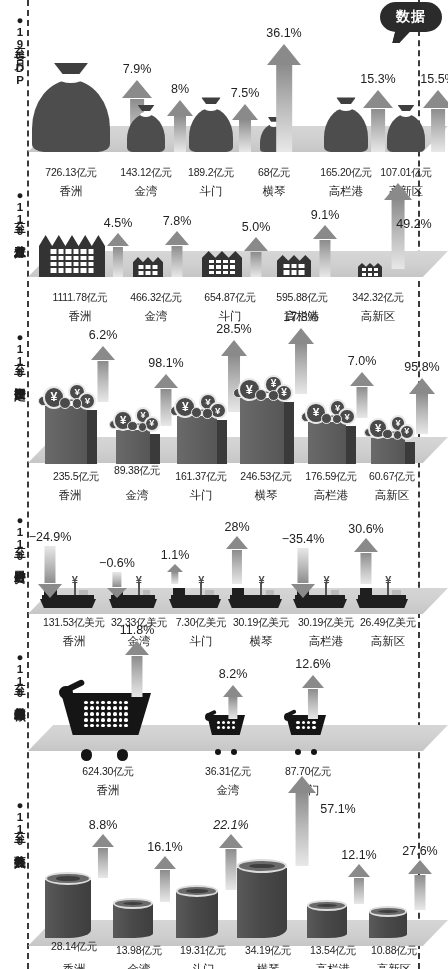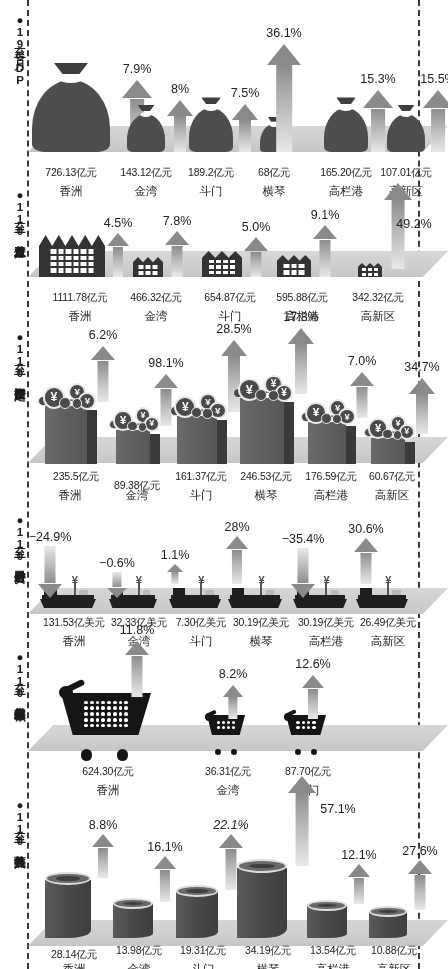--- a/index.html
+++ b/index.html
@@ -218,20 +218,23 @@
   }
 </style>
 </head>
 <body>
 
 <div id="page">
 
   <div class="rail left"></div>
   <div class="rail right"></div>
 
+  <div class="bubble">
+    <span>数据</span>
+  </div>
 
   <div class="section" id="sec-gdp" style="top:0;height:185px;">
     <div class="vlabel" style="top:14px;">●1至9月GDP</div>
     <div class="shelf" style="top:126px;"></div>
     <div class="plot" style="top:0;height:185px;">
         <div class="col" style="left: 2px; width: 110px; bottom: auto; height: 0px; top: 152px;">
           <div class="bag" style="left: 2px; bottom: 0px; width: 78px; height: 82px; top: -82px; position: absolute; transform: none;">
             <div class="body" style="height:72px;"></div>
             <div class="neck" style="bottom:69px;width:23.4px;height:9.36px;border-radius:50%;"></div>
             <div class="tie" style="bottom:77.76px;width:34.32px;height:11.52px;"></div>
@@ -483,21 +486,21 @@
             <div class="coin sm" style="left:19.200000000000003px;top:14.520000000000001px;width:10.933333333333334px;height:10.933333333333334px;font-size:6.013333333333334px;"></div>
             <div class="coin" style="left:26.880000000000003px;top:1.3199999999999998px;width:16.4px;height:16.4px;font-size:9.02px;">¥</div>
             <div class="coin" style="left:35.519999999999996px;top:9.68px;width:16.4px;height:16.4px;font-size:9.02px;">¥</div>
             <div class="coin sm" style="left:29.759999999999998px;top:16.28px;width:9.566666666666666px;height:9.566666666666666px;font-size:5.261666666666667px;"></div>
           </div>
           <div class="arrow" style="left: 47px; bottom: auto; width: 24px; height: 52px; top: -90px;">
             <div class="shaft" style="width:11.040000000000001px;height:37.120000000000005px;"></div>
             <div class="head" style="top:0;border-left-width:12px;border-right-width:12px;border-bottom-width:14.879999999999999px;"></div>
           </div>
           <div class="pct" style="top:-108px;left:59px;transform:translateX(-50%);">98.1%</div>
-          <div class="val" style="top:15px;left:30px;transform:translateX(-50%);text-align:right;">89.38亿元</div>
+          <div class="val" style="top:0;left:30px;transform:translateX(-50%);text-align:right;">89.38亿元</div>
           <div class="name" style="top:24px;left:30px;transform:translateX(-50%);">金湾</div>
         </div>
         <div class="col" style="left: 143px; width: 72px; top: 139px; bottom: auto;">
           <div class="blk" style="left:6px;top:-54px;width:50px;height:54px;position:absolute;transform:none;">
             <div class="face" style="width:40px;height:48px;"></div>
             <div class="side" style="width:10px;height:44px;"></div>
             <div class="top" style="bottom:48px;width:50px;height:8px;"></div>
           </div>
           <div class="coins" style="left:26px;top:-72px;width:56px;height:26px;position:absolute;transform:translateX(-50%);">
             <div class="coin sm" style="left:1.08px;top:13.64px;width:10.266666666666667px;height:10.266666666666667px;font-size:5.646666666666667px;"></div>
@@ -574,21 +577,21 @@
             <div class="coin" style="left:4.800000000000001px;top:4.4px;width:20.5px;height:20.5px;font-size:11.275px;">¥</div>
             <div class="coin sm" style="left:19.200000000000003px;top:14.520000000000001px;width:10.933333333333334px;height:10.933333333333334px;font-size:6.013333333333334px;"></div>
             <div class="coin" style="left:26.880000000000003px;top:1.3199999999999998px;width:16.4px;height:16.4px;font-size:9.02px;">¥</div>
             <div class="coin" style="left:35.519999999999996px;top:9.68px;width:16.4px;height:16.4px;font-size:9.02px;">¥</div>
             <div class="coin sm" style="left:29.759999999999998px;top:16.28px;width:9.566666666666666px;height:9.566666666666666px;font-size:5.261666666666667px;"></div>
           </div>
           <div class="arrow" style="left: 47px; bottom: auto; width: 26px; height: 56px; top: -86px;">
             <div class="shaft" style="width:11.96px;height:39.879999999999995px;"></div>
             <div class="head" style="top:0;border-left-width:13px;border-right-width:13px;border-bottom-width:16.12px;"></div>
           </div>
-          <div class="pct" style="top:-104px;left:60px;transform:translateX(-50%);">34.7%</div>
+          <div class="pct" style="top:-104px;left:60px;transform:translateX(-50%);">95.8%</div>
           <div class="val" style="top:6px;left:30px;transform:translateX(-50%);">60.67亿元</div>
           <div class="name" style="top:24px;left:30px;transform:translateX(-50%);">高新区</div>
         </div>
       </div>
   </div>
 
   <div class="section" id="sec-trd" style="top:510px;height:135px;">
     <div class="vlabel" style="top:4px;">●1至10月外贸进出口</div>
     <div class="shelf" style="top:78px;"></div>
     <div class="plot" style="top:0;height:135px;">
@@ -824,21 +827,21 @@
         <div class="col" style="left: 16px; width: 68px; top: 153px; bottom: auto;">
           <div class="cyl" style="left:1px;top:-64px;width:46px;height:64px;position:absolute;transform:none;">
             <div class="body" style="height:58px;"></div>
             <div class="lid" style="bottom:53px;height:12.88px;"></div>
           </div>
           <div class="arrow" style="left: 48px; bottom: auto; width: 22px; height: 44px; top: -104px;">
             <div class="shaft" style="width:10.120000000000001px;height:30.36px;"></div>
             <div class="head" style="top:0;border-left-width:11px;border-right-width:11px;border-bottom-width:13.64px;"></div>
           </div>
           <div class="pct" style="top:-120px;left:59px;transform:translateX(-50%);">8.8%</div>
-          <div class="val" style="top:10px;left:30px;transform:translateX(-50%);">28.14亿元</div>
+          <div class="val" style="top:2px;left:30px;transform:translateX(-50%);">28.14亿元</div>
           <div class="name" style="top:24px;left:30px;transform:translateX(-50%);">香洲</div>
         </div>
         <div class="col" style="left: 81px; width: 68px; top: 153px; bottom: auto;">
           <div class="cyl" style="left:4px;top:-40px;width:40px;height:40px;position:absolute;transform:none;">
             <div class="body" style="height:34px;"></div>
             <div class="lid" style="bottom:29px;height:11.200000000000001px;"></div>
           </div>
           <div class="arrow" style="left: 45px; bottom: auto; width: 22px; height: 46px; top: -82px;">
             <div class="shaft" style="width:10.120000000000001px;height:32.36px;"></div>
             <div class="head" style="top:0;border-left-width:11px;border-right-width:11px;border-bottom-width:13.64px;"></div>

